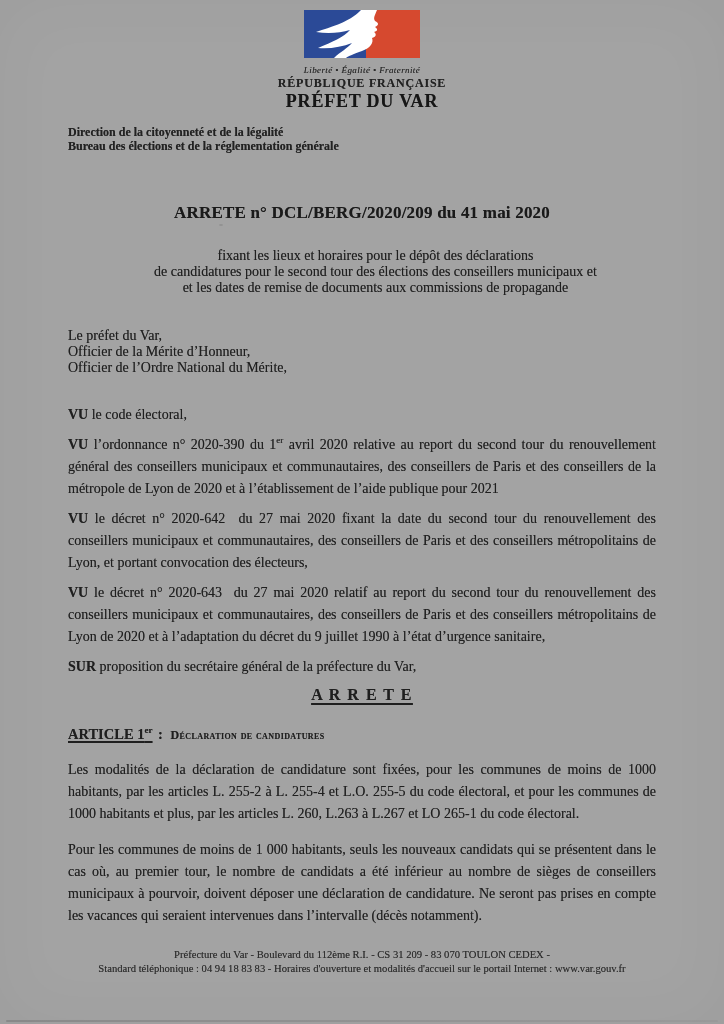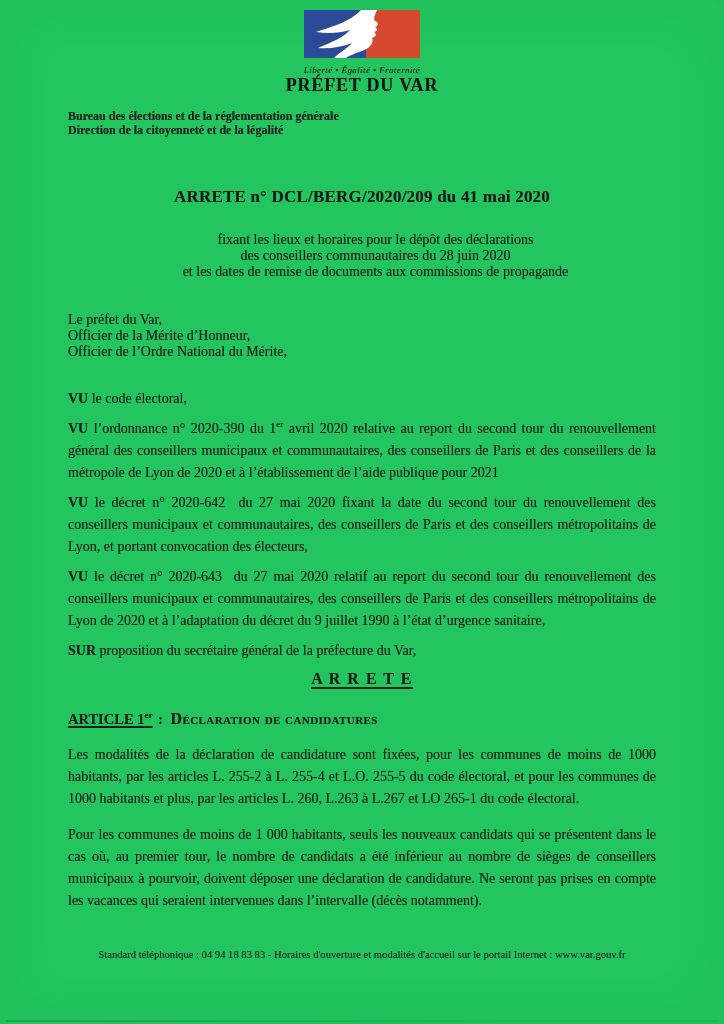--- a/index.html
+++ b/index.html
@@ -2,21 +2,21 @@
 <html><head>
 <meta charset="utf-8">
 <style>
   * { margin: 0; padding: 0; box-sizing: border-box; }
   html, body { background: #e9e9e9; }
   body { font-family: "Liberation Serif", "DejaVu Serif", serif; }
   .page {
     position: relative;
     width: 724px; height: 1024px;
     margin: 0 auto;
-    background: #22c55e;
+    background: #a3a3a3;
     color: #1f1f1f;
     overflow: hidden;
     box-shadow: inset 0 0 70px rgba(0,0,0,0.035);
     text-shadow: 0 0 0.45px rgba(30,30,30,0.55);
   }
   
   .logo-block { padding-top: 10px; text-align: center; }
   .logo-flag { display: inline-block; }
   .logo-motto { font-style: italic; font-size: 9px; letter-spacing: 0.4px; margin-top: 3px; color: #2a2a2a; }
   .logo-republic { font-variant: small-caps; font-size: 12px; letter-spacing: 0.8px; margin-top: 1px; font-weight: bold; color: #222; }
@@ -38,21 +38,21 @@
   
   .decree-heading { text-align: center; }
   .decree-heading span {
     font-weight: bold; font-size: 16px; letter-spacing: 1.5px;
     text-decoration: underline; text-decoration-thickness: 1.8px; text-underline-offset: 3px;
   }
   
   .article-heading { margin: 22px 68px 0 68px; font-size: 14.5px; font-weight: bold; }
   .article-label { text-decoration: underline; text-decoration-thickness: 1.6px; text-underline-offset: 2px; }
   .article-colon { padding: 0 4px 0 2px; }
-  .article-title { font-variant: small-caps; font-size: 16px; letter-spacing: 0.4px; }
+  .article-title { font-variant: small-caps; font-size: 12px; letter-spacing: 0.4px; }
   .bodyparas { margin: 16px 68px 0 68px; }
   .bodypara { margin-bottom: 14px; }
   
   .page-footer { position: absolute; left: 0; right: 0; top: 948px; text-align: center; font-size: 10.6px; line-height: 14px; color: #2e2e2e; }
   .scan-edge { position: absolute; bottom: 2px; left: 6px; right: 6px; height: 2px; background: linear-gradient(to right, rgba(0,0,0,0.14), rgba(0,0,0,0.04)); border-radius: 2px; }
 </style>
 </head>
 <body>
 
 <div class="page">
@@ -70,34 +70,35 @@
                C50,44 44,46 42,48
                L30,48
                C36,42 44,38 48,33
                C38,37 26,39 14,38
                C28,32 40,27 46,20
                C36,23 24,24 12,22
                C28,17 42,12 50,6
                C53,4 55,2 57,0 Z" fill="#ffffff"></path>
     </svg>
     <div class="logo-motto">Liberté • Égalité • Fraternité</div>
+    <div class="logo-republic">RÉPUBLIQUE FRANÇAISE</div>
     <div class="logo-prefect">PRÉFET DU VAR</div>
   </div>
 
   <div class="letterhead">
+    <div>Direction de la citoyenneté et de la légalité</div>
     <div>Bureau des élections et de la réglementation générale</div>
-    <div>Direction de la citoyenneté et de la légalité</div>
   </div>
 
   <div class="doc-title">ARRETE n° DCL/BERG/2020/209 du 41 mai 2020</div>
   <div class="artifact-dot"></div>
 
   <div class="subtitle">
     <div>fixant les lieux et horaires pour le dépôt des déclarations</div>
-    <div>des conseillers communautaires du 28 juin 2020</div>
+    <div>de candidatures pour le second tour des élections des conseillers municipaux et</div>
     <div>et les dates de remise de documents aux commissions de propagande</div>
   </div>
 
   <div class="salutation">
     <div>Le préfet du Var,</div>
     <div>Officier de la Mérite d’Honneur,</div>
     <div>Officier de l’Ordre National du Mérite,</div>
   </div>
 
   <div class="recitals">
@@ -119,17 +120,18 @@
   <div class="article-heading">
     <span class="article-label"><span>ARTICLE 1</span><sup>er</sup></span><span class="article-colon"> : </span><span class="article-title">Déclaration de candidatures</span>
   </div>
 
   <div class="bodyparas">
     <p class="bodypara">Les modalités de la déclaration de candidature sont fixées, pour les communes de moins de 1000 habitants, par les articles L. 255-2 à L. 255-4 et L.O. 255-5 du code électoral, et pour les communes de 1000 habitants et plus, par les articles L. 260, L.263 à L.267 et LO 265-1 du code électoral.</p>
     <p class="bodypara">Pour les communes de moins de 1 000 habitants, seuls les nouveaux candidats qui se présentent dans le cas où, au premier tour, le nombre de candidats a été inférieur au nombre de sièges de conseillers municipaux à pourvoir, doivent déposer une déclaration de candidature. Ne seront pas prises en compte les vacances qui seraient intervenues dans l’intervalle (décès notamment).</p>
   </div>
 
   <div class="page-footer">
+    <div>Préfecture du Var - Boulevard du 112ème R.I. - CS 31 209 - 83 070 TOULON CEDEX -</div>
     <div>Standard téléphonique : 04 94 18 83 83 - Horaires d'ouverture et modalités d'accueil sur le portail Internet : www.var.gouv.fr</div>
   </div>
 
   <div class="scan-edge"></div>
 </div>
 
 </body></html>

